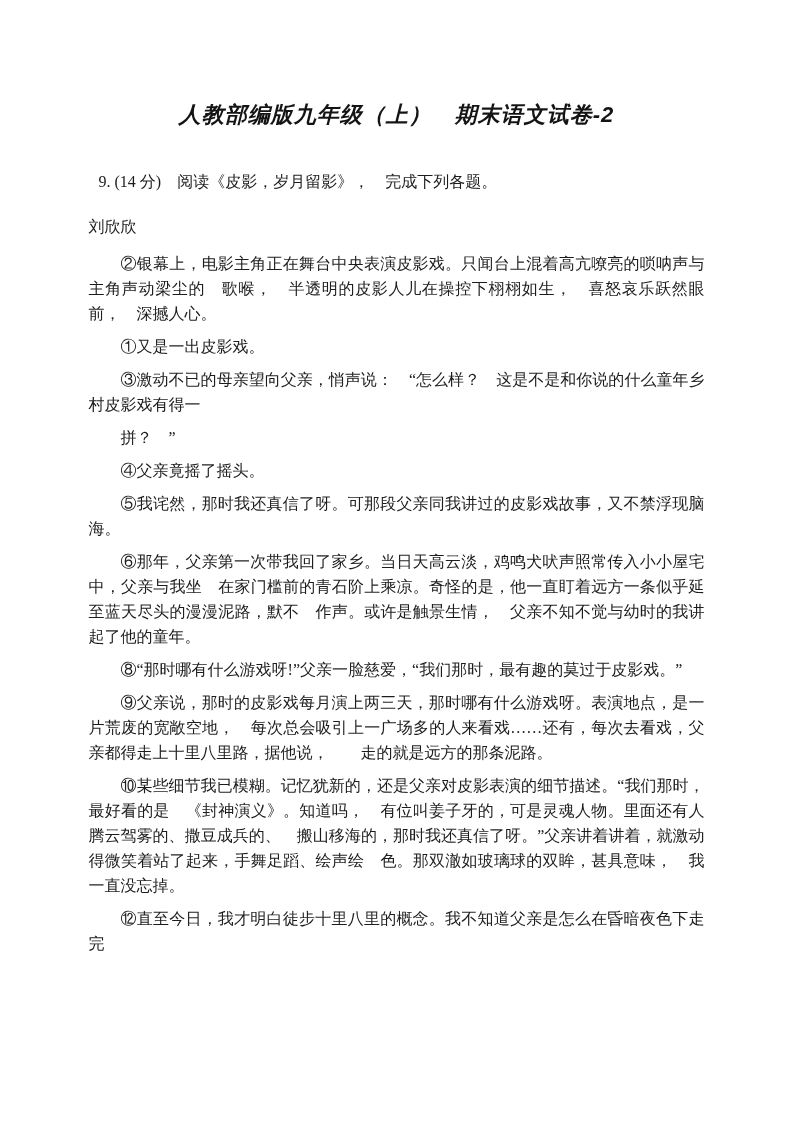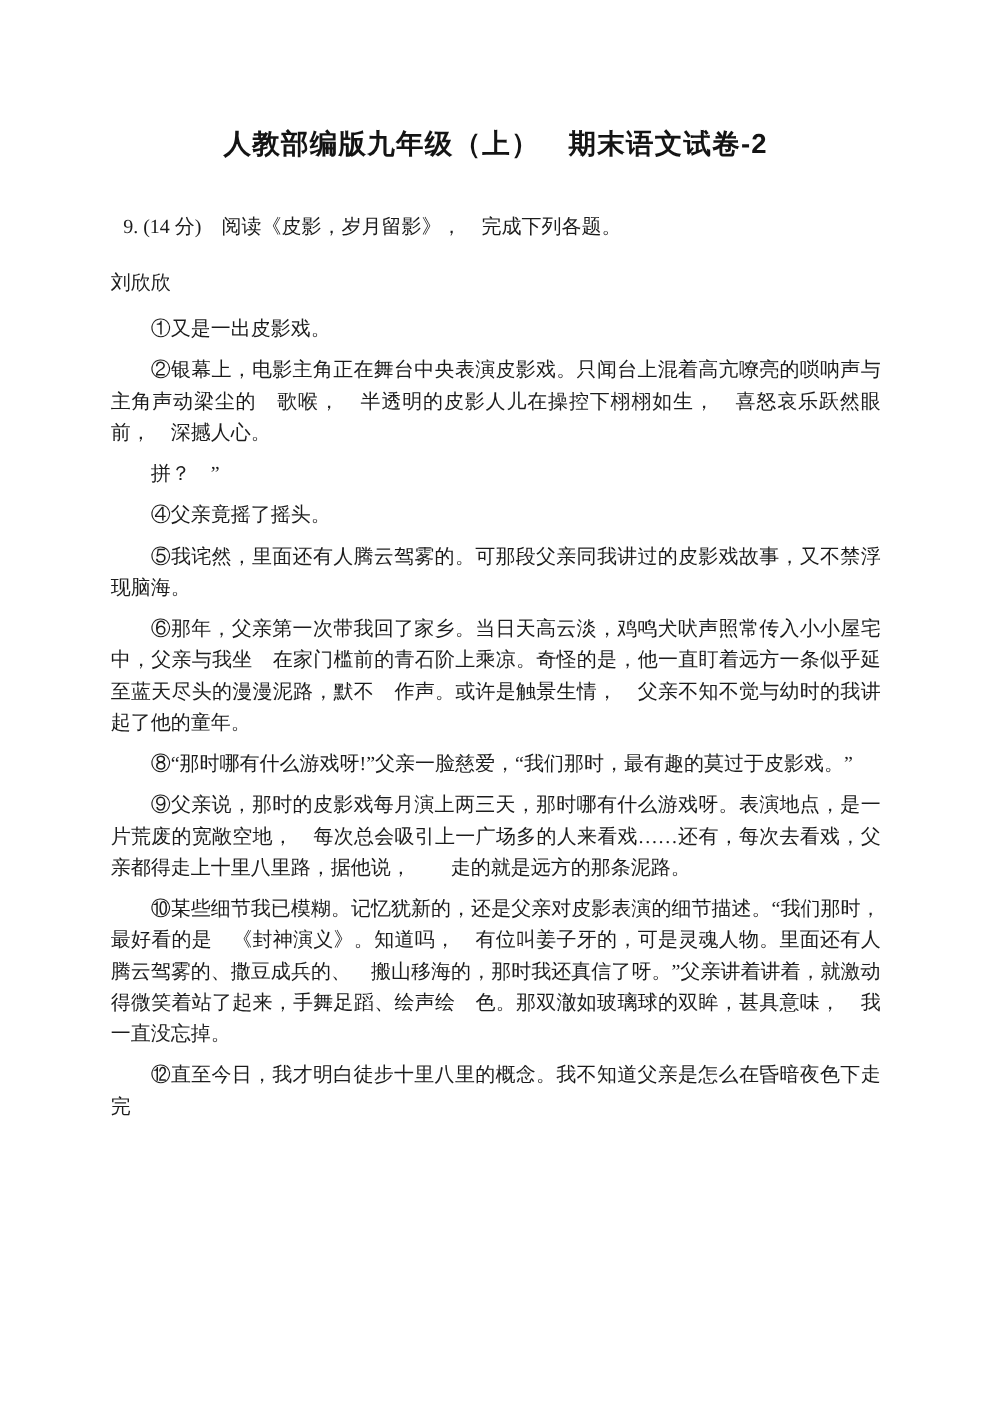--- a/index.html
+++ b/index.html
@@ -23,20 +23,21 @@
   }
   .doc-title {
     margin: 0;
     text-align: center;
     font-family: "Liberation Sans", "DejaVu Sans", sans-serif;
     font-weight: bold;
     font-size: 22px;
     line-height: 30px;
     letter-spacing: 1px;
     color: #141414;
+    font-style: italic;
   }
   .q-header {
     margin: 39px 0 0;
     padding-left: 10px;
     line-height: 25px;
   }
   .passage-title {
     margin: 14px 0 0;
     text-align: center;
     line-height: 25px;
@@ -61,24 +62,25 @@
 
 <div class="page">
   <h1 class="doc-title">人教部编版九年级（上）　期末语文试卷-2</h1>
 
   <p class="q-header">9. (14 分)　阅读《皮影，岁月留影》，　完成下列各题。</p>
 
 
   <p class="passage-author">刘欣欣</p>
 
   <div class="passage-body">
+      <p class="passage-para">②银幕上，电影主角正在舞台中央表演皮影戏。只闻台上混着高亢嘹亮的唢呐声与主角声动梁尘的　歌喉，　半透明的皮影人儿在操控下栩栩如生，　喜怒哀乐跃然眼前，　深撼人心。</p>
       <p class="passage-para">①又是一出皮影戏。</p>
-      <p class="passage-para">②银幕上，电影主角正在舞台中央表演皮影戏。只闻台上混着高亢嘹亮的唢呐声与主角声动梁尘的　歌喉，　半透明的皮影人儿在操控下栩栩如生，　喜怒哀乐跃然眼前，　深撼人心。</p>
+      <p class="passage-para">③激动不已的母亲望向父亲，悄声说：　“怎么样？　这是不是和你说的什么童年乡村皮影戏有得一</p>
       <p class="passage-para">拼？　”</p>
       <p class="passage-para">④父亲竟摇了摇头。</p>
-      <p class="passage-para">⑤我诧然，里面还有人腾云驾雾的。可那段父亲同我讲过的皮影戏故事，又不禁浮现脑海。</p>
+      <p class="passage-para">⑤我诧然，那时我还真信了呀。可那段父亲同我讲过的皮影戏故事，又不禁浮现脑海。</p>
       <p class="passage-para">⑥那年，父亲第一次带我回了家乡。当日天高云淡，鸡鸣犬吠声照常传入小小屋宅中，父亲与我坐　在家门槛前的青石阶上乘凉。奇怪的是，他一直盯着远方一条似乎延至蓝天尽头的漫漫泥路，默不　作声。或许是触景生情，　父亲不知不觉与幼时的我讲起了他的童年。</p>
       <p class="passage-para">⑧“那时哪有什么游戏呀!”父亲一脸慈爱，“我们那时，最有趣的莫过于皮影戏。”</p>
       <p class="passage-para">⑨父亲说，那时的皮影戏每月演上两三天，那时哪有什么游戏呀。表演地点，是一片荒废的宽敞空地，　每次总会吸引上一广场多的人来看戏……还有，每次去看戏，父亲都得走上十里八里路，据他说，　　走的就是远方的那条泥路。</p>
       <p class="passage-para">⑩某些细节我已模糊。记忆犹新的，还是父亲对皮影表演的细节描述。“我们那时，最好看的是　《封神演义》。知道吗，　有位叫姜子牙的，可是灵魂人物。里面还有人腾云驾雾的、撒豆成兵的、　搬山移海的，那时我还真信了呀。”父亲讲着讲着，就激动得微笑着站了起来，手舞足蹈、绘声绘　色。那双澈如玻璃球的双眸，甚具意味，　我一直没忘掉。</p>
       <p class="passage-para">⑫直至今日，我才明白徒步十里八里的概念。我不知道父亲是怎么在昏暗夜色下走完</p>
     </div>
 </div>
 
 </body></html>

